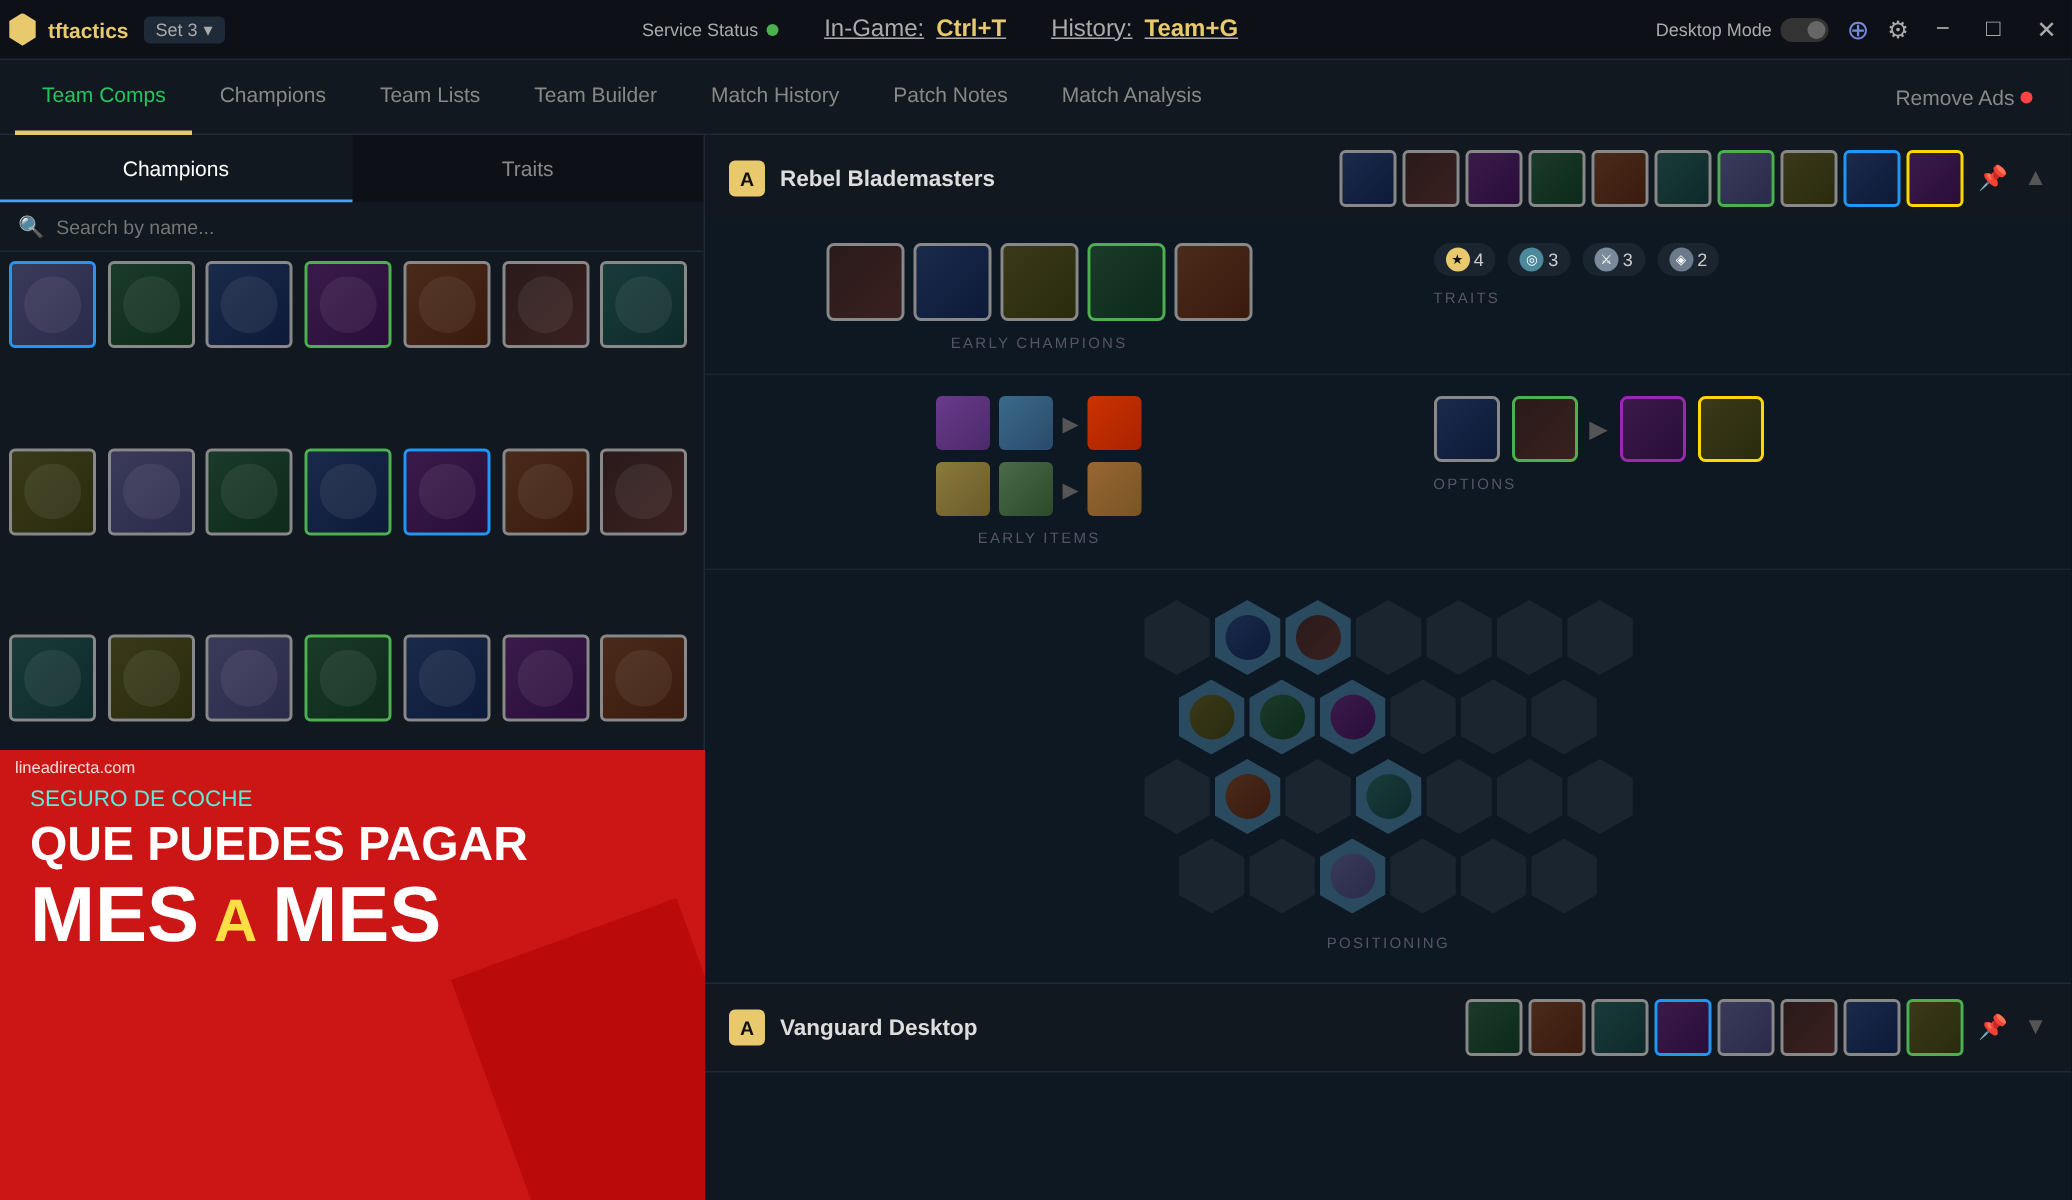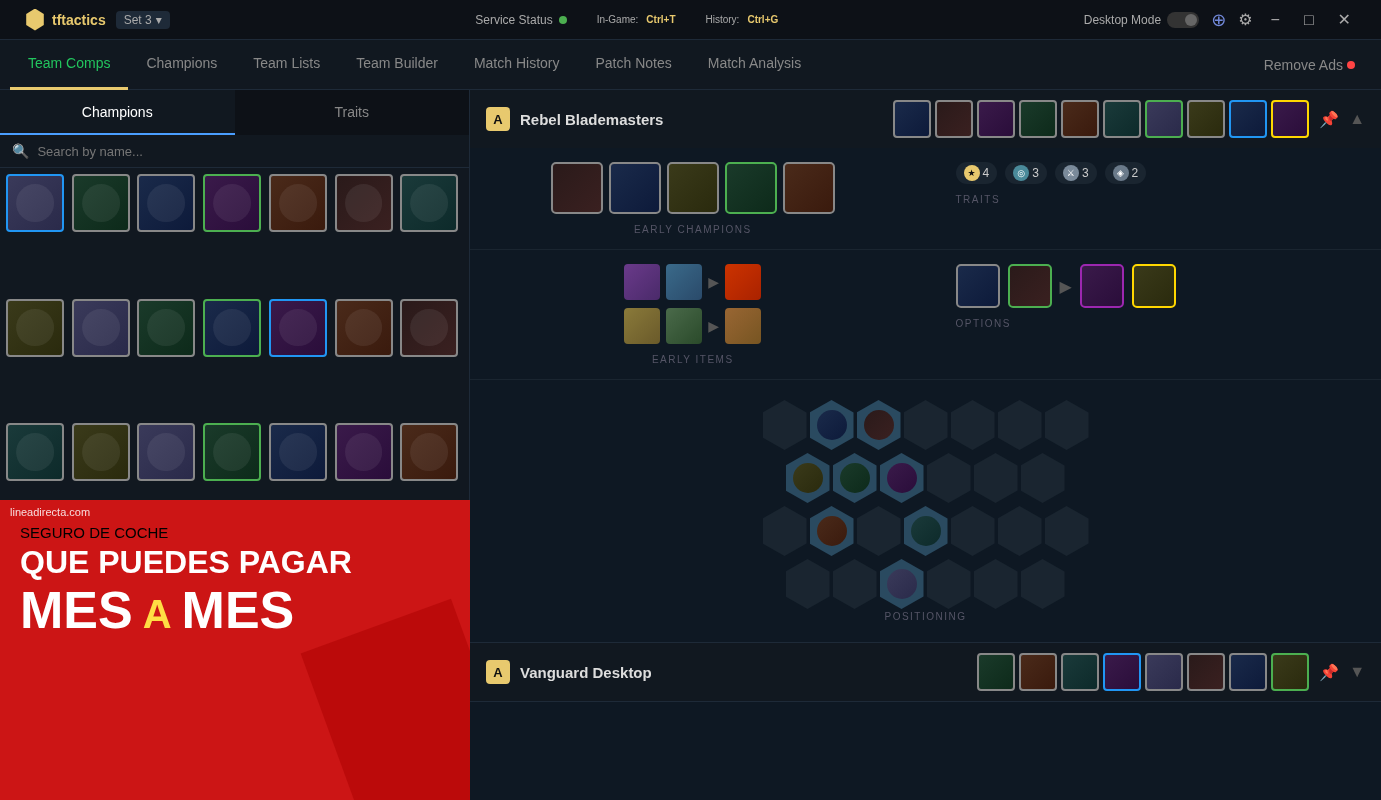--- a/index.html
+++ b/index.html
@@ -12,21 +12,21 @@
       overflow: hidden;
       font-size: 13px;
     }
 
     
     .title-bar {
       display: flex;
       align-items: center;
       background: #0d1117;
       height: 40px;
-      padding: 0 24px;
+      padding: 0 4px;
       border-bottom: 1px solid #1e2a38;
       gap: 10px;
     }
     .app-logo {
       display: flex;
       align-items: center;
       gap: 6px;
       color: #e8c96e;
       font-weight: bold;
       font-size: 14px;
@@ -63,22 +63,23 @@
     }
     .status-dot {
       width: 8px; height: 8px;
       border-radius: 50%;
       background: #4caf50;
     }
     .hotkey-group {
       display: flex;
       align-items: flex-end;
       gap: 8px;
-      font-size: 10px;
+      font-size: 16px;
       color: #aaa;
+      text-decoration: underline;
     }
     .hotkey {
       color: #e8c96e;
       font-weight: bold;
     }
     .title-bar-right {
       display: flex;
       align-items: center;
       gap: 12px;
     }
@@ -364,21 +365,21 @@
       padding: 20px;
       display: flex;
       flex-direction: column;
       align-items: center;
     }
     .positioning-label {
       font-size: 10px;
       letter-spacing: 1.5px;
       color: #556;
       text-transform: uppercase;
-      margin-top: 2px;
+      margin-top: 15px;
     }
 
     
     .c1 { background: linear-gradient(135deg, #3a3a5a, #2a2a4a); }
     .c2 { background: linear-gradient(135deg, #1a3a2a, #0d2a1a); }
     .c3 { background: linear-gradient(135deg, #1a2a4a, #0d1a3a); }
     .c4 { background: linear-gradient(135deg, #3a1a4a, #2a0d3a); }
     .c5 { background: linear-gradient(135deg, #4a2a1a, #3a1a0d); }
     .c6 { background: linear-gradient(135deg, #2a1a1a, #3a2020); }
     .c7 { background: linear-gradient(135deg, #1a3a3a, #0d2a2a); }
@@ -409,21 +410,21 @@
     <div class="service-status">
       <span>Service Status</span>
       <div class="status-dot"></div>
     </div>
     <div class="hotkey-group">
       <span>In-Game:</span>
       <span class="hotkey">Ctrl+T</span>
     </div>
     <div class="hotkey-group">
       <span>History:</span>
-      <span class="hotkey">Ctrl+G</span>
+      <span class="hotkey">Team+G</span>
     </div>
   </div>
   <div class="title-bar-right">
     <div class="desktop-mode">
       <span>Desktop Mode</span>
       <div class="toggle"></div>
     </div>
     <span style="color:#7289da; font-size:18px;">⊕</span>
     <span style="color:#aaa; font-size:16px;">⚙</span>
     <button class="title-btn">−</button>
@@ -752,21 +753,21 @@
         <span class="chevron-icon">▼</span>
       </div>
     </div>
 
   </div>
 </div>
 
 <div style="position:absolute; bottom:0; left:0; width:470px; height:300px; background:#cc1515; overflow:hidden; z-index:100;">
   <div style="color:#fff; font-size:11px; padding:6px 10px; opacity:0.85;">lineadirecta.com</div>
   <div style="padding: 0 20px 10px 20px;">
-    <div style="color:#000000; font-size:15px; font-weight:400; margin-bottom:4px;">SEGURO DE COCHE</div>
+    <div style="color:#5eead4; font-size:15px; font-weight:400; margin-bottom:4px;">SEGURO DE COCHE</div>
     <div style="color:#fff; font-size:32px; font-weight:900; line-height:1.1;">QUE PUEDES PAGAR</div>
     <div style="display:flex; align-items:baseline; gap:10px; margin-top:4px;">
       <span style="color:#fff; font-size:52px; font-weight:900; line-height:1;">MES</span>
       <span style="color:#ffdd44; font-size:40px; font-weight:900;">A</span>
       <span style="color:#fff; font-size:52px; font-weight:900; line-height:1;">MES</span>
     </div>
   </div>
 
   <div style="position:absolute; bottom:-20px; right:-20px; width:160px; height:200px; background:#aa0000; transform:rotate(-20deg); opacity:0.5;"></div>
 </div>

